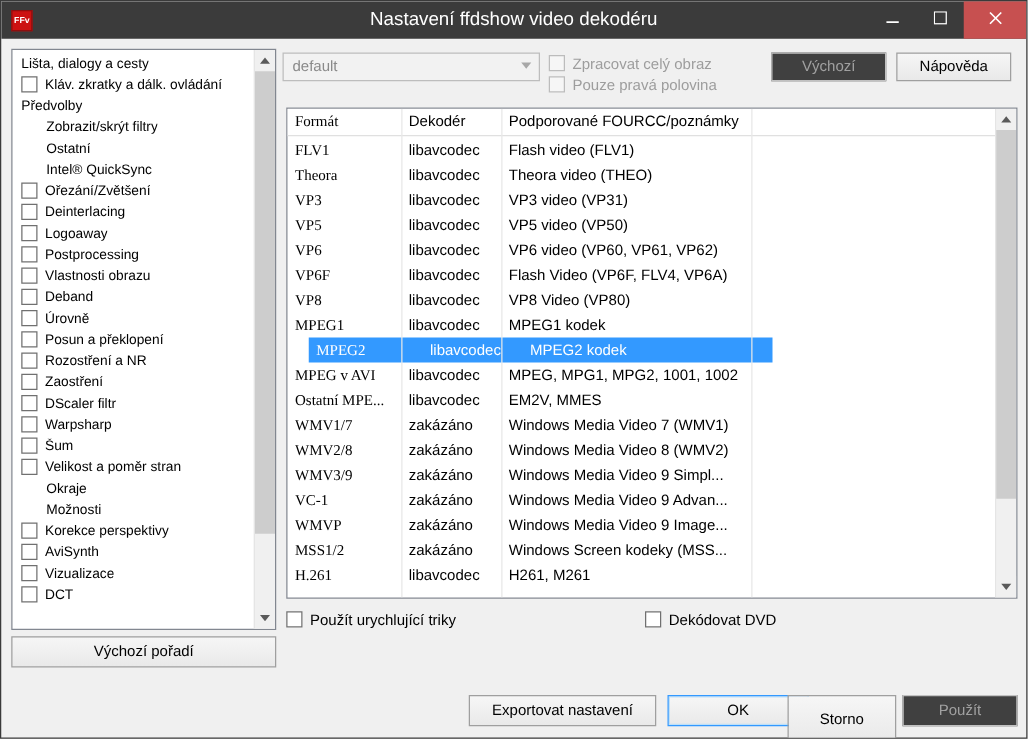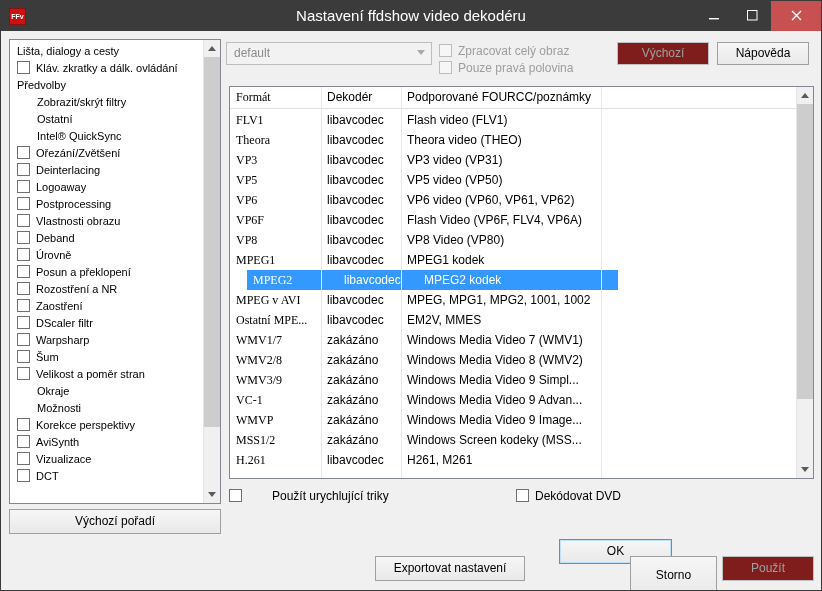--- a/index.html
+++ b/index.html
@@ -64,21 +64,21 @@
     border-right: 4px solid transparent; border-top: 5px solid #5a5a5a; }
   .sb-thumb { position: absolute; left: 0; width: 100%; background: #cdcdcd; }
 
   
   .btn {
     position: absolute; font-size: 12px; color: #000; text-align: center;
     background: linear-gradient(180deg, #f6f6f6, #e9e9e9);
     border: 1px solid #9f9f9f; line-height: 21px; cursor: default;
   }
   .btn.tall { line-height: 23px; }
-  .btn.disabled { color: #a0a0a0; border-color: #c1c1c1; background: #7f1d1d; }
+  .btn.disabled { color: #a0a0a0; border-color: #c1c1c1; background: #404040; }
   .btn.default-focus { border: 1px solid #3399ff; box-shadow: inset 0 0 0 1px #bfe0f7; }
 
   
   .combo {
     position: absolute; left: 225px; top: 41px; width: 206px; height: 23px;
     background: #f2f2f2; border: 1px solid #bdbdbd; color: #8a8a8a;
     font-size: 12px; line-height: 21px; padding-left: 7px;
   }
   .combo-arrow { position: absolute; right: 6px; top: 9px; }
   .combo-arrow .tri-down { border-top-color: #a8a8a8; }
@@ -107,21 +107,21 @@
   .c0 { width: 91px; flex: none; font-family: Liberation Serif, serif; }
   .c1 { width: 80px; flex: none; }
   .c2 { width: 200px; flex: none; }
   .grid-line { position: absolute; top: 0; bottom: 0; width: 1px; background: #e8e8e8; }
 
   
   .btn-default-order { left: 8px; top: 508px; width: 212px; height: 25px; }
   .btn-vychozi   { left: 616px; top: 41px; width: 92px; height: 23px; }
   .btn-napoveda  { left: 716px; top: 41px; width: 92px; height: 23px; }
   .btn-export    { left: 374px; top: 555px; width: 150px; height: 25px; }
-  .btn-ok        { left: 533px; top: 538px; width: 113px; height: 25px; margin-left: 25px; }
+  .btn-ok        { left: 533px; top: 555px; width: 113px; height: 25px; }
   .btn-storno    { left: 629px; top: 555px; width: 87px; height: 39px; }
   .btn-pouzit    { left: 721px; top: 555px; width: 92px; height: 25px; }
 </style>
 </head>
 <body>
 
 <div class="window">
 
   <div class="titlebar">
     <div class="app-icon">FFv</div>
@@ -386,21 +386,21 @@
       <div class="sb-arrow up">
           <span class="tri-up"></span>
         </div>
       <div class="sb-thumb" style="top:17px; height:295px;"></div>
       <div class="sb-arrow down">
           <span class="tri-down"></span>
         </div>
     </div>
   </div>
 
-  <label class="chk" style="left:228px; top:487px;gap:24px;">
+  <label class="chk" style="left:228px; top:487px;">
     <span class="cb"></span>
     <span>Použít urychlující triky</span>
   </label>
   <label class="chk" style="left:515px; top:487px;">
     <span class="cb"></span>
     <span>Dekódovat DVD</span>
   </label>
 
   <button class="btn tall btn-export">Exportovat nastavení</button>
   <button class="btn tall default-focus btn-ok">OK</button>

